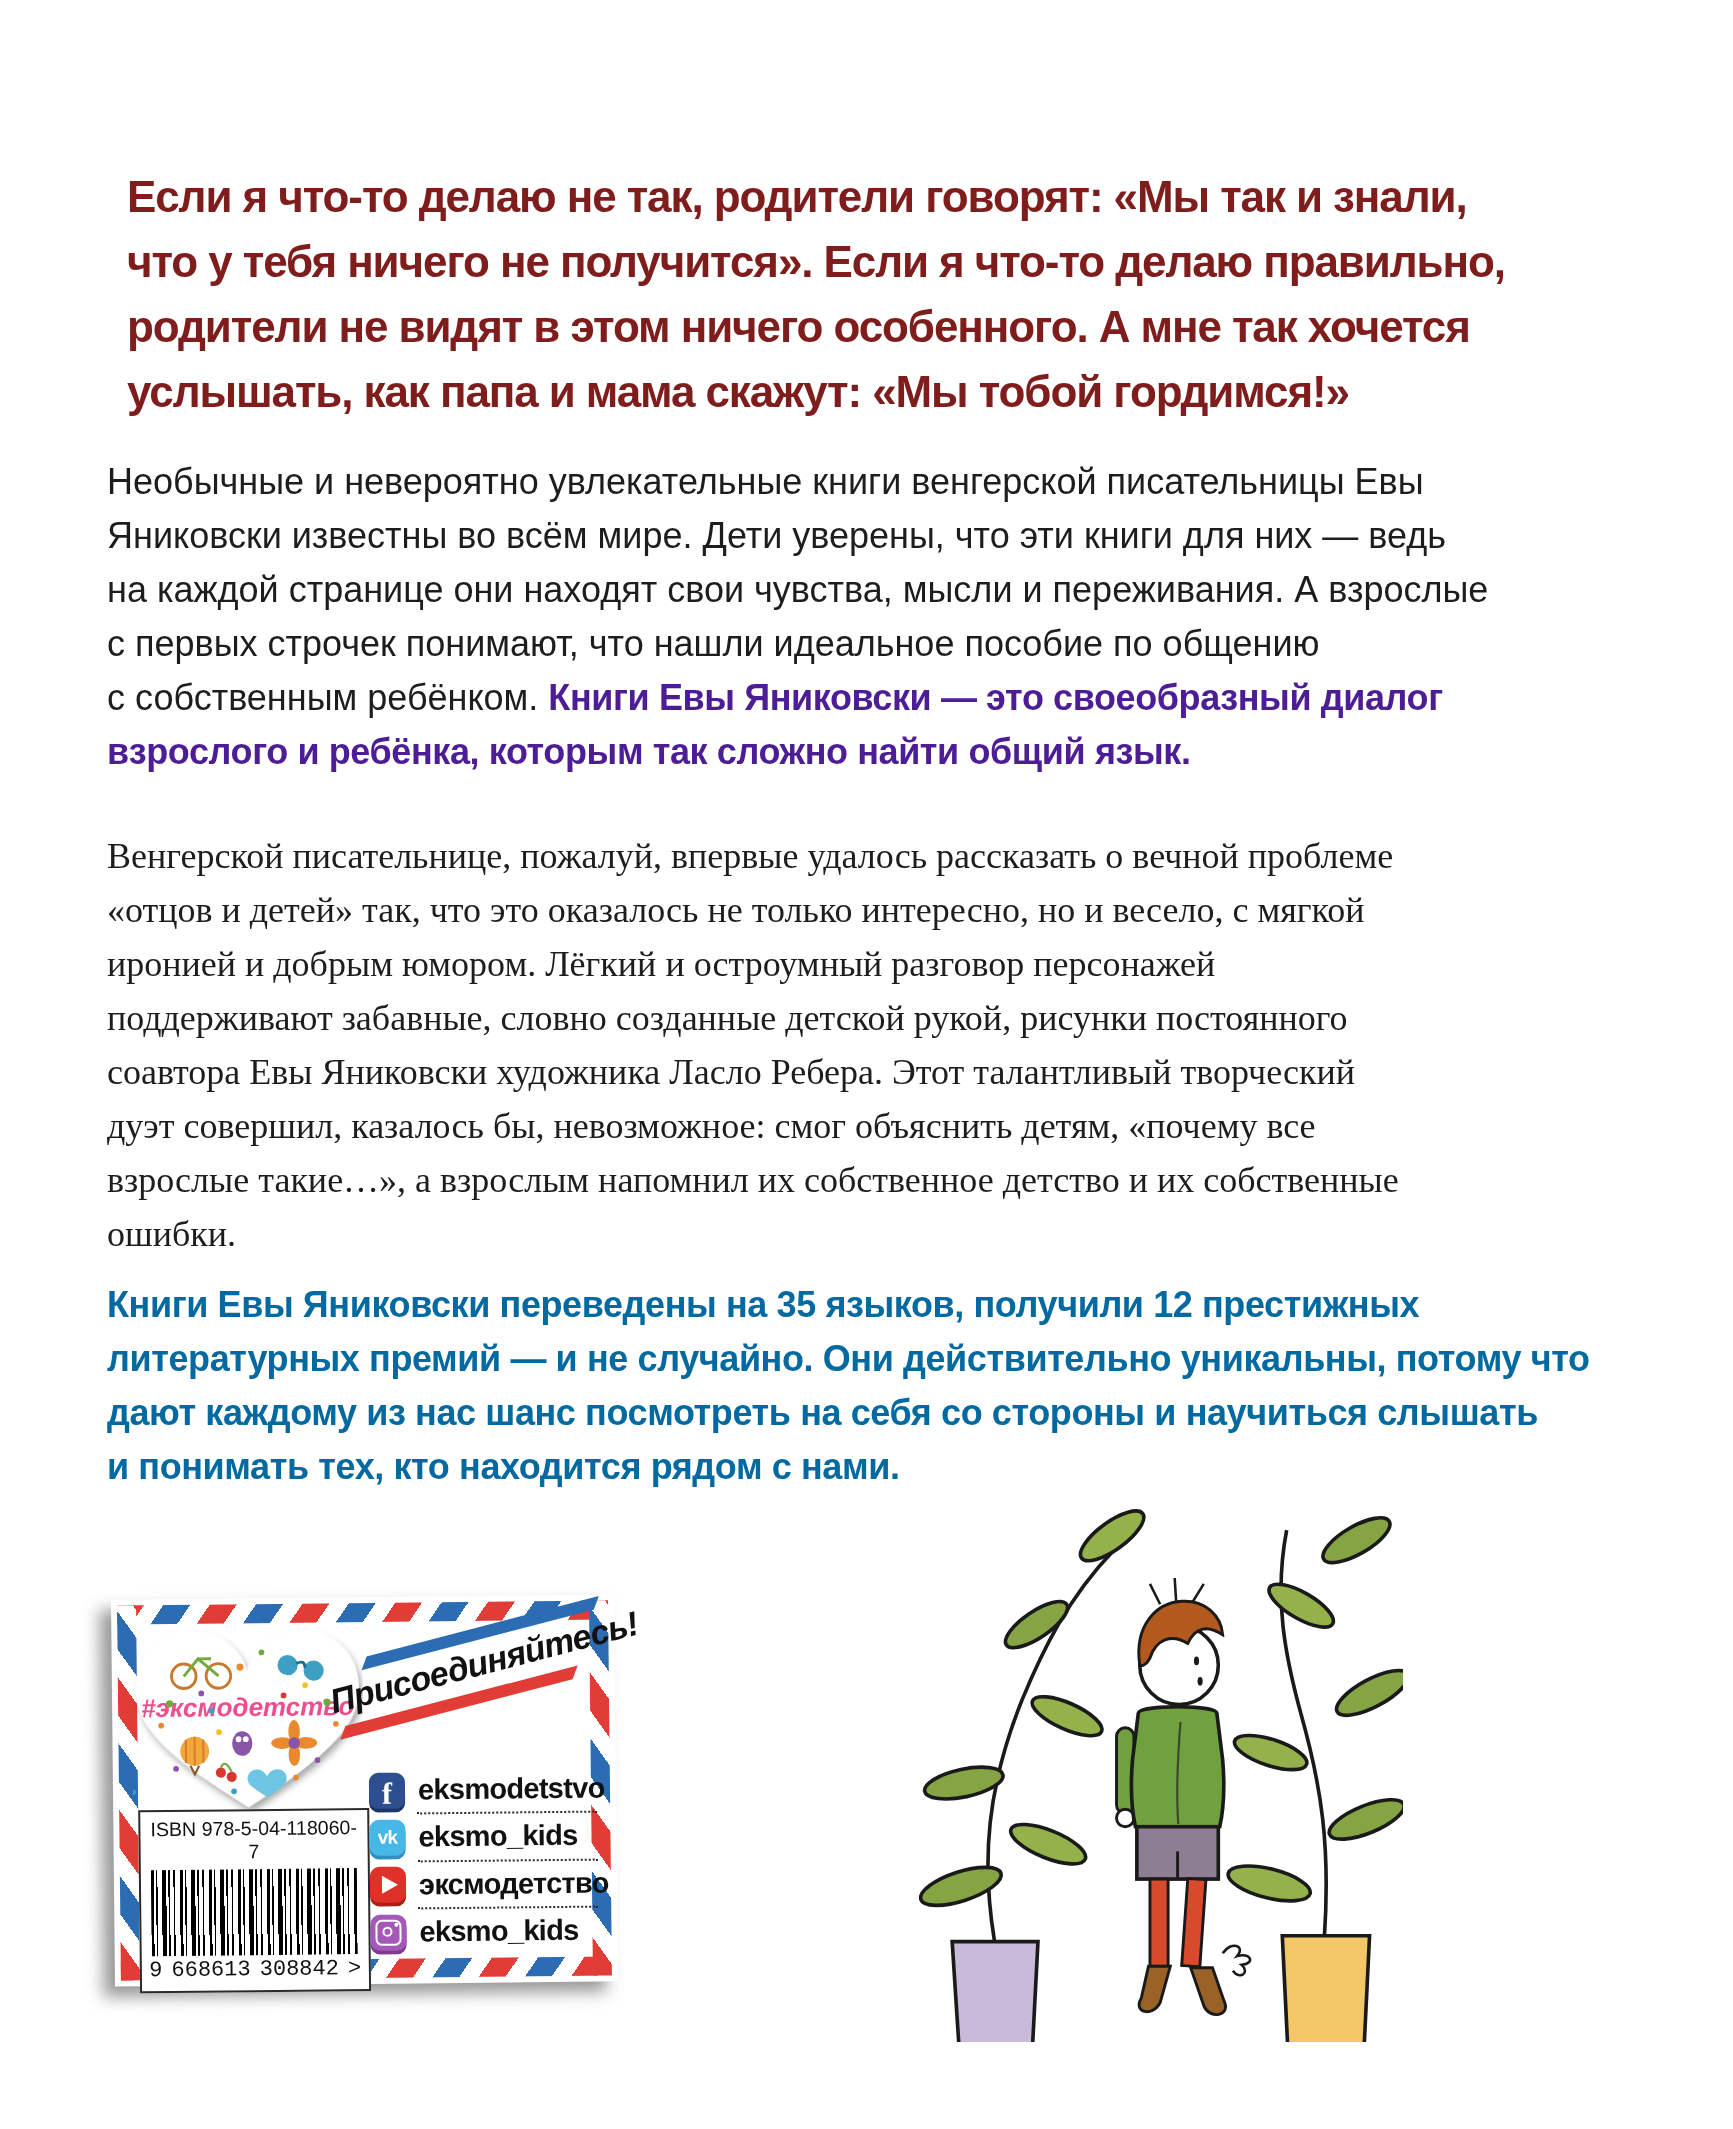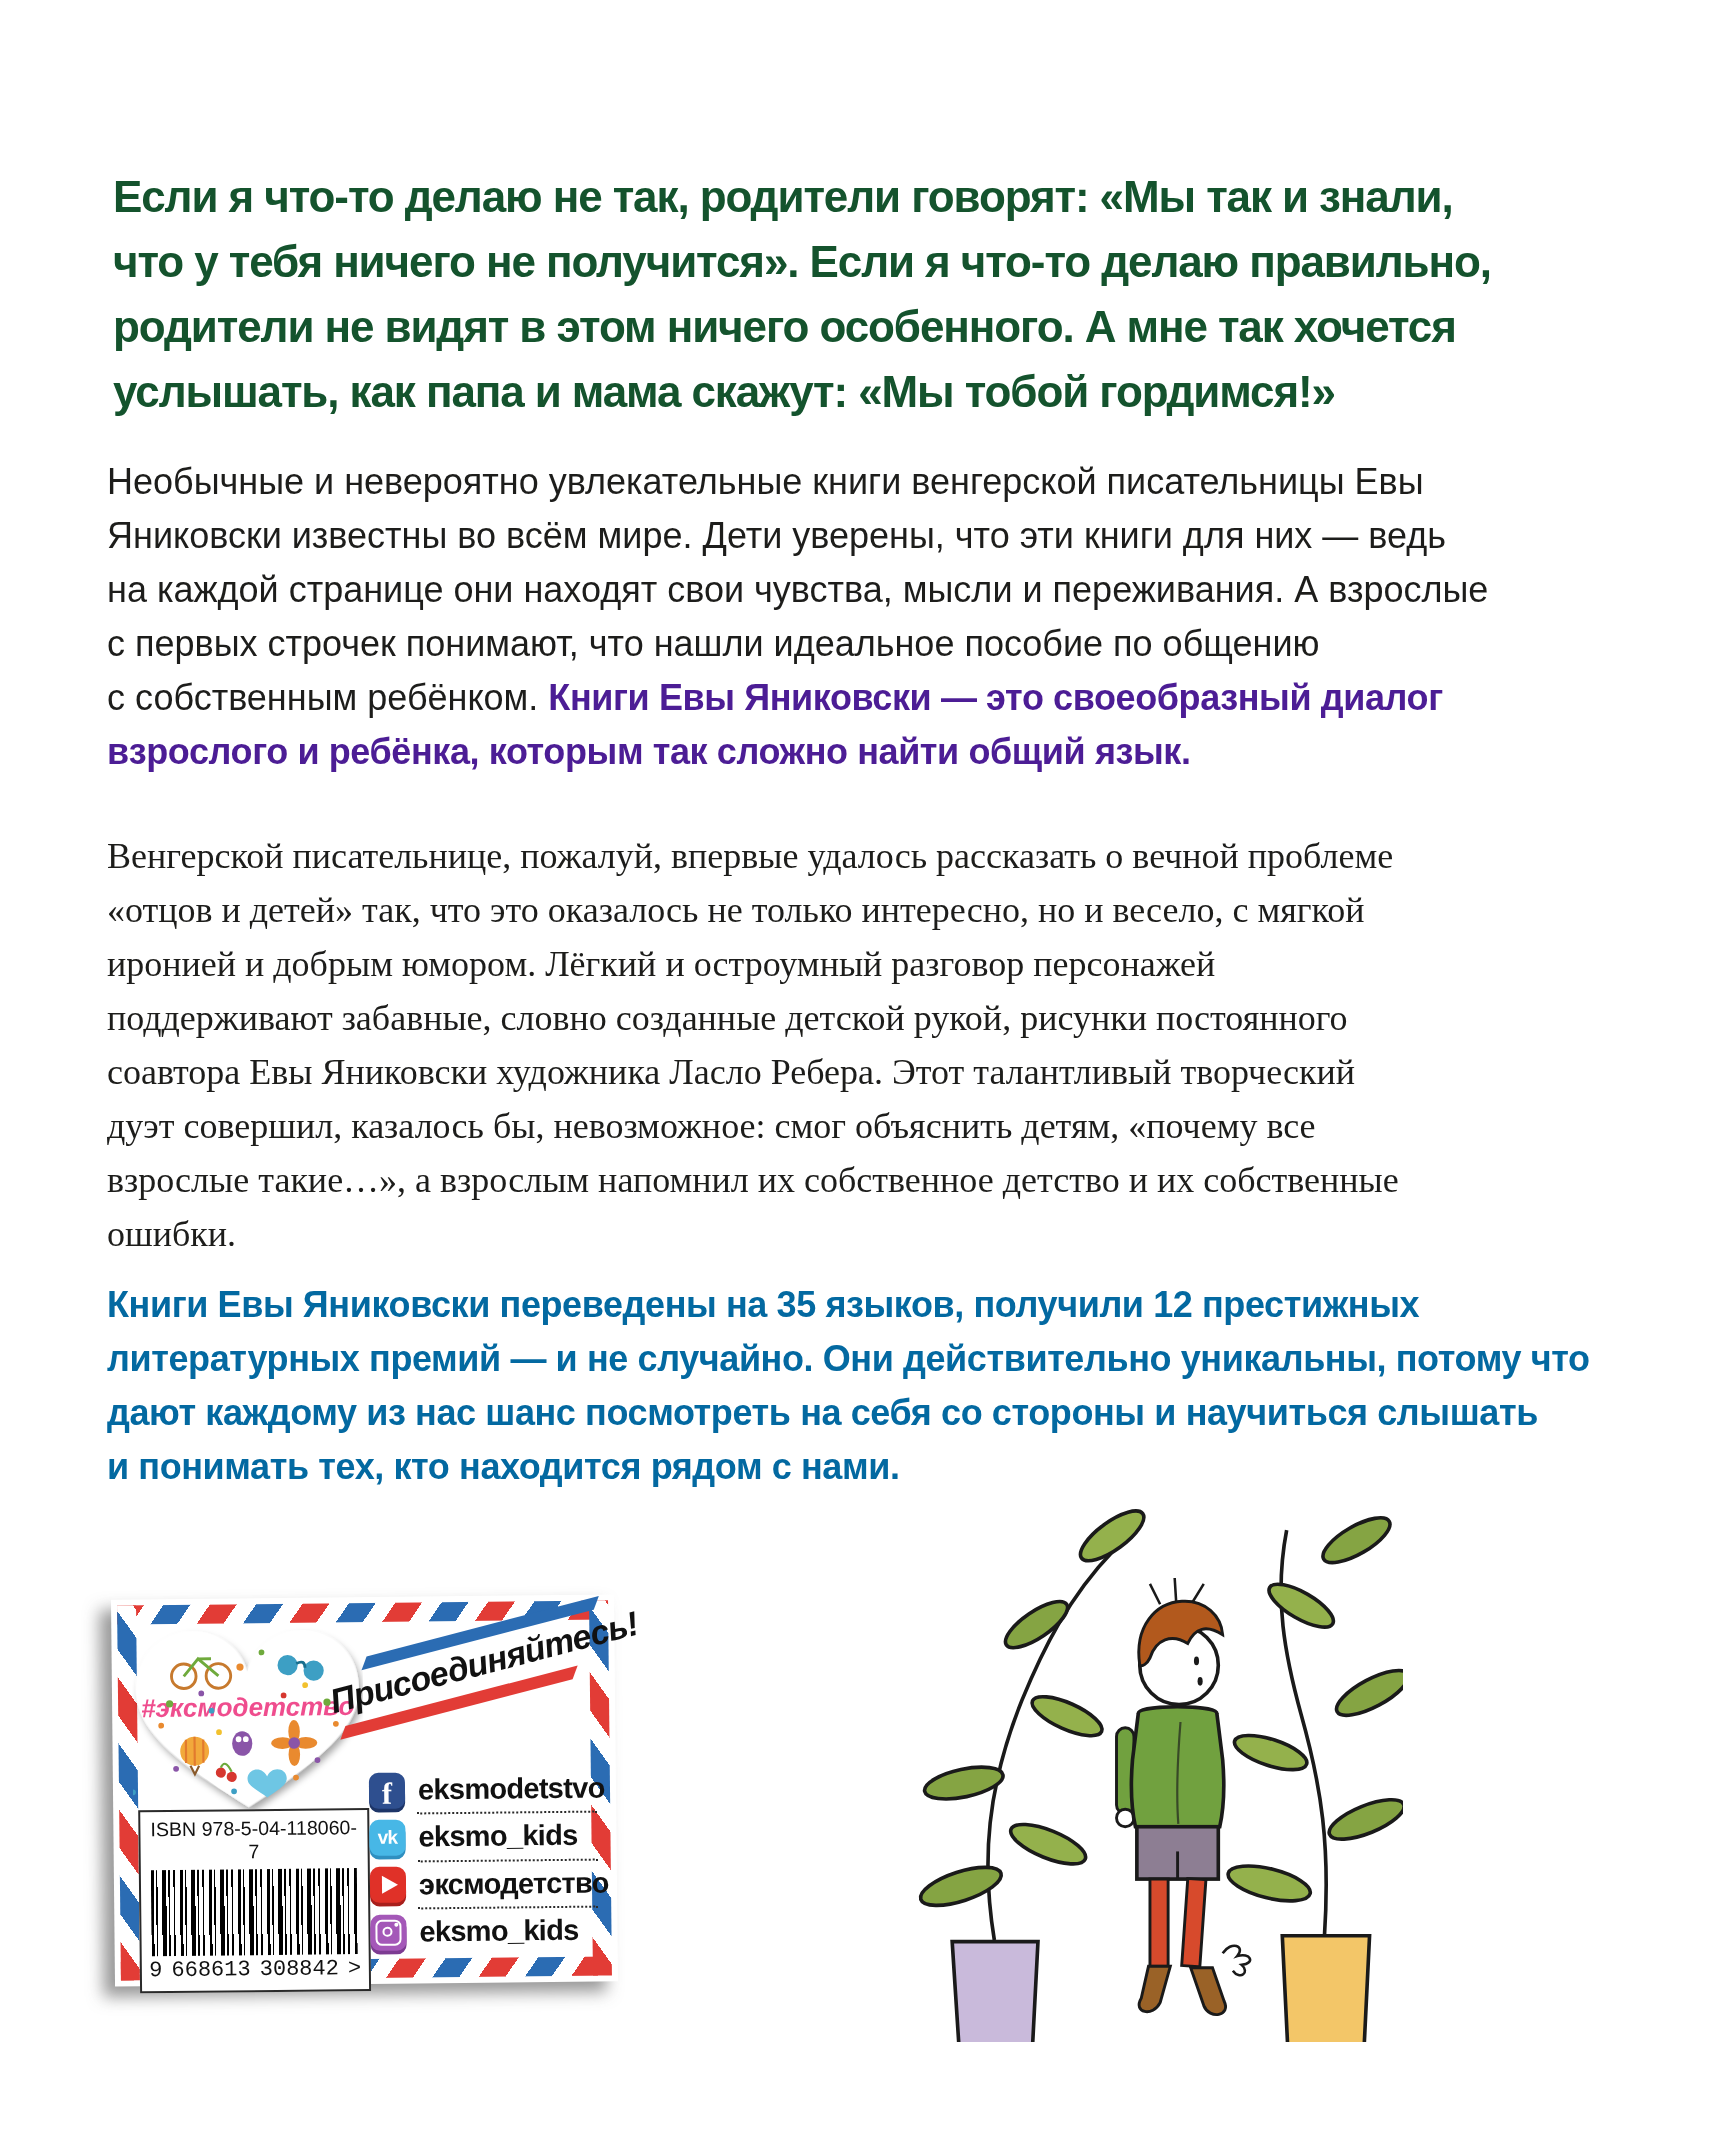--- a/index.html
+++ b/index.html
@@ -1,22 +1,22 @@
 <!DOCTYPE html>
 <html style="font-size:11.6px"><head>
 <meta charset="utf-8">
 <style>
   html,body{margin:0;padding:0;width:1733px;height:2129px;background:#ffffff;
     font-family:"Liberation Sans",sans-serif;position:relative;overflow:hidden;}
   .abs{position:absolute;}
   .multiline{white-space:pre-line;}
 
   
-  .quote{left:113px;top:164px;width:1519px;font-size:44px;line-height:65px;
-    font-weight:bold;letter-spacing:-1.1px;color:#14532d;}
+  .quote{left:127px;top:164px;width:1519px;font-size:44px;line-height:65px;
+    font-weight:bold;letter-spacing:-1.1px;color:#7f1d1d;}
   .body-par{left:107px;width:1519px;font-size:36px;line-height:54px;color:#1d1d1b;
     font-weight:normal;letter-spacing:0;}
   .par-about{top:455px;}
   .par-duet{top:829px;font-family:Liberation Serif, serif;}
   .par-books{top:1278px;font-weight:bold;color:#0369a1;letter-spacing:-0.4px;}
   .red-inline{color:#4c1d95;font-weight:bold;letter-spacing:-0.4px;}
 
   
   .postcard{left:113px;top:1597px;width:503px;height:387px;background:#ffffff;
     transform:rotate(-0.6deg);box-shadow:-11.6px 10.2px 16px rgba(70,70,70,.55);}

